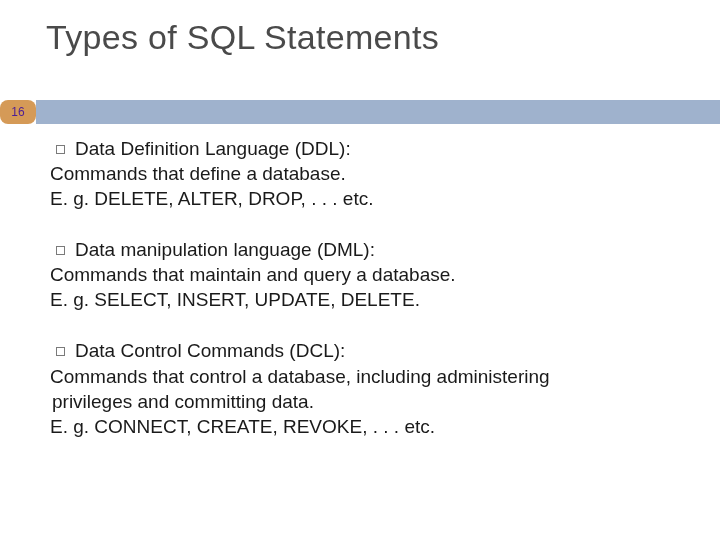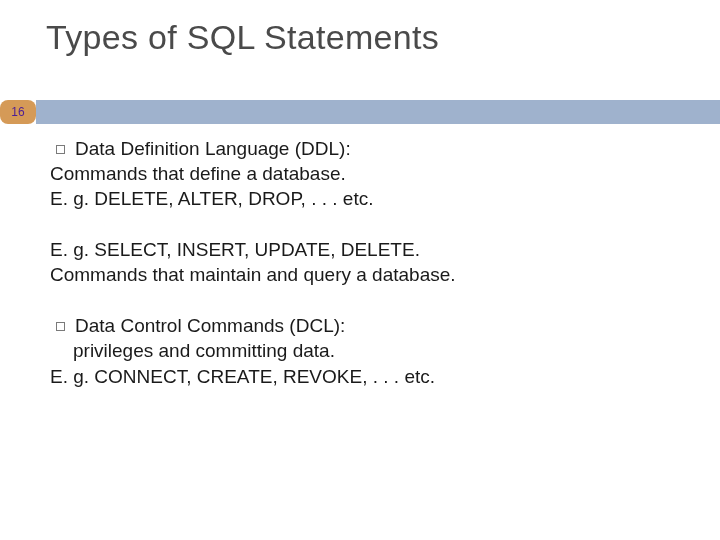--- a/index.html
+++ b/index.html
@@ -73,21 +73,21 @@
     box-sizing: border-box;
   }
   .heading-text {
     font-weight: 400;
   }
   .sub {
     display: block;
     margin-left: 4px;
   }
   .sub.indent {
-    margin-left: 27px;
+    margin-left: 6px;
   }
 </style>
 </head>
 <body>
 
 <div class="slide">
 
   <div class="title">Types of SQL Statements</div>
 
   <div class="bar-row">
@@ -99,27 +99,31 @@
 
     <div class="item">
       <span class="lead">
         <span class="bullet-box"></span><span class="heading-text">Data Definition Language (DDL):</span>
       </span>
       <span class="sub">Commands that define a database.</span>
       <span class="sub">E. g. DELETE, ALTER, DROP, . . . etc.</span>
     </div>
 
     <div class="item">
+      <span class="lead">
+        <span class="bullet-box"></span><span class="heading-text">Data manipulation language (DML):</span>
+      </span>
+      <span class="sub">Commands that maintain and query a database.</span>
       <span class="sub">E. g. SELECT, INSERT, UPDATE, DELETE.</span>
-      <span class="sub">Commands that maintain and query a database.</span>
     </div>
 
     <div class="item">
       <span class="lead">
         <span class="bullet-box"></span><span class="heading-text">Data Control Commands (DCL):</span>
       </span>
+      <span class="sub">Commands that control a database, including administering</span>
       <span class="sub indent">privileges and committing data.</span>
       <span class="sub">E. g. CONNECT, CREATE, REVOKE, . . . etc.</span>
     </div>
 
   </div>
 
 </div>
 
 </body></html>

